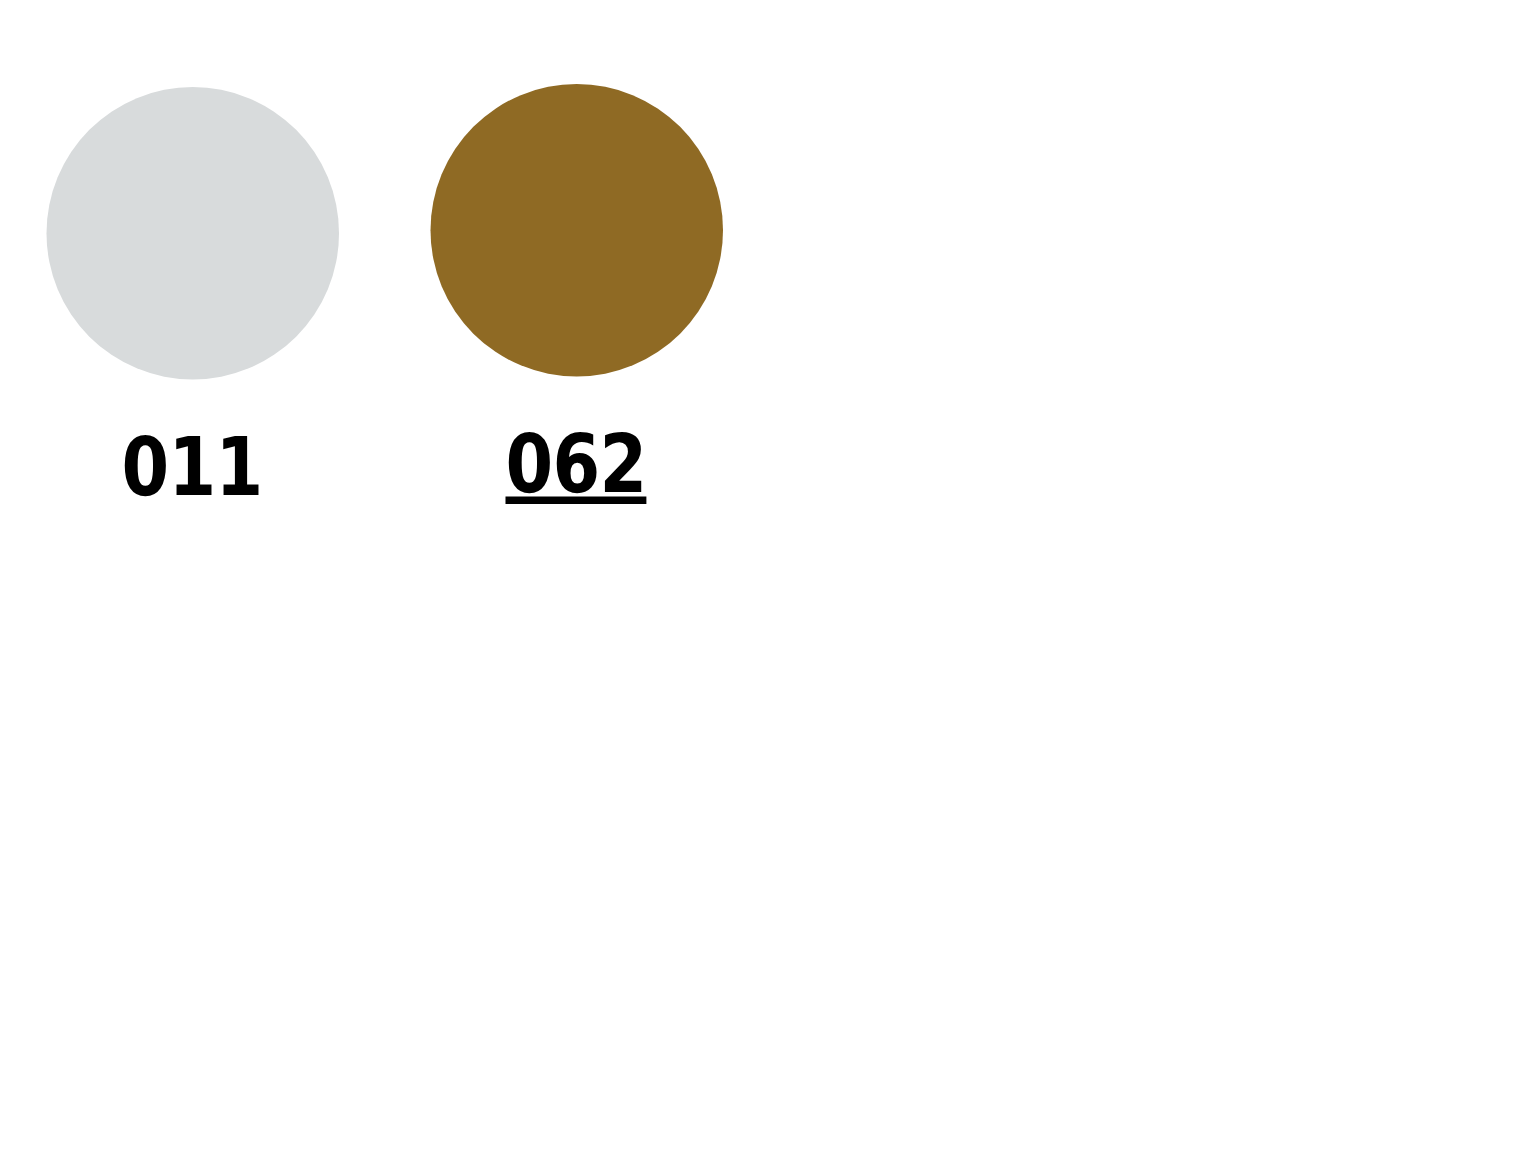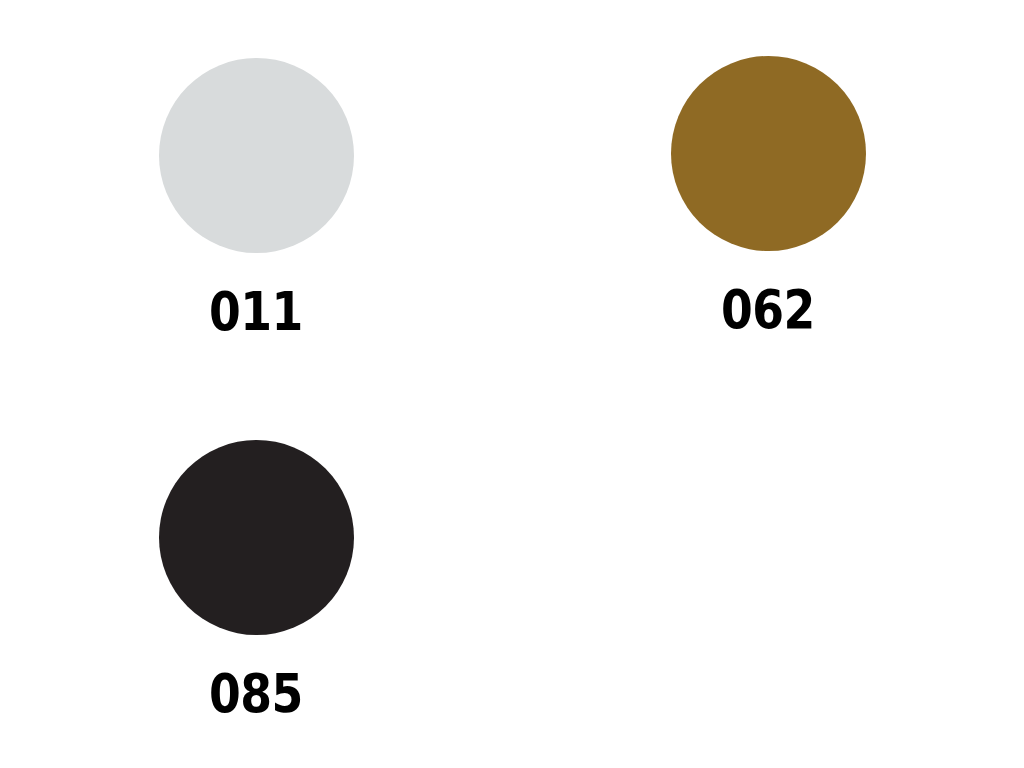--- a/index.html
+++ b/index.html
@@ -24,39 +24,40 @@
     box-sizing: border-box;
   }
 
   .swatch-grid {
     position: absolute;
     left: 0;
     top: 0;
     width: 1024px;
     height: 768px;
     display: grid;
-    grid-template-columns: repeat(2, 1fr);
+    grid-template-columns: repeat(4, 1fr);
     grid-template-rows: repeat(2, 1fr);
     align-items: center;
     justify-items: center;
   }
 
   .swatch-cell {
     display: flex;
     flex-direction: column;
     align-items: center;
     justify-content: flex-start;
     width: 100%;
     height: 100%;
     padding-top: 58px;
     box-sizing: border-box;
   }
 
   .swatch-cell.row-bottom {
     padding-top: 56px;
+    text-decoration: underline;
   }
 
   .swatch-disc {
     width: 195px;
     height: 195px;
     border-radius: 50%;
     background: #CCCCCC;
     flex: 0 0 auto;
   }
 
@@ -86,20 +87,16 @@
       <div class="swatch-label" style="color: rgb(0, 0, 0);">011</div>
     </div>
 
 
 
     <div class="swatch-cell row-bottom">
       <div class="swatch-disc" style="background: rgb(143, 106, 36);"></div>
       <div class="swatch-label" style="color: rgb(0, 0, 0);">062</div>
     </div>
 
-    <div class="swatch-cell row-bottom">
-      <div class="swatch-disc" style="background: rgb(35, 31, 32);"></div>
-      <div class="swatch-label" style="color: rgb(0, 0, 0);">085</div>
-    </div>
 
 
   </div>
 </div>
 
 </body></html>

